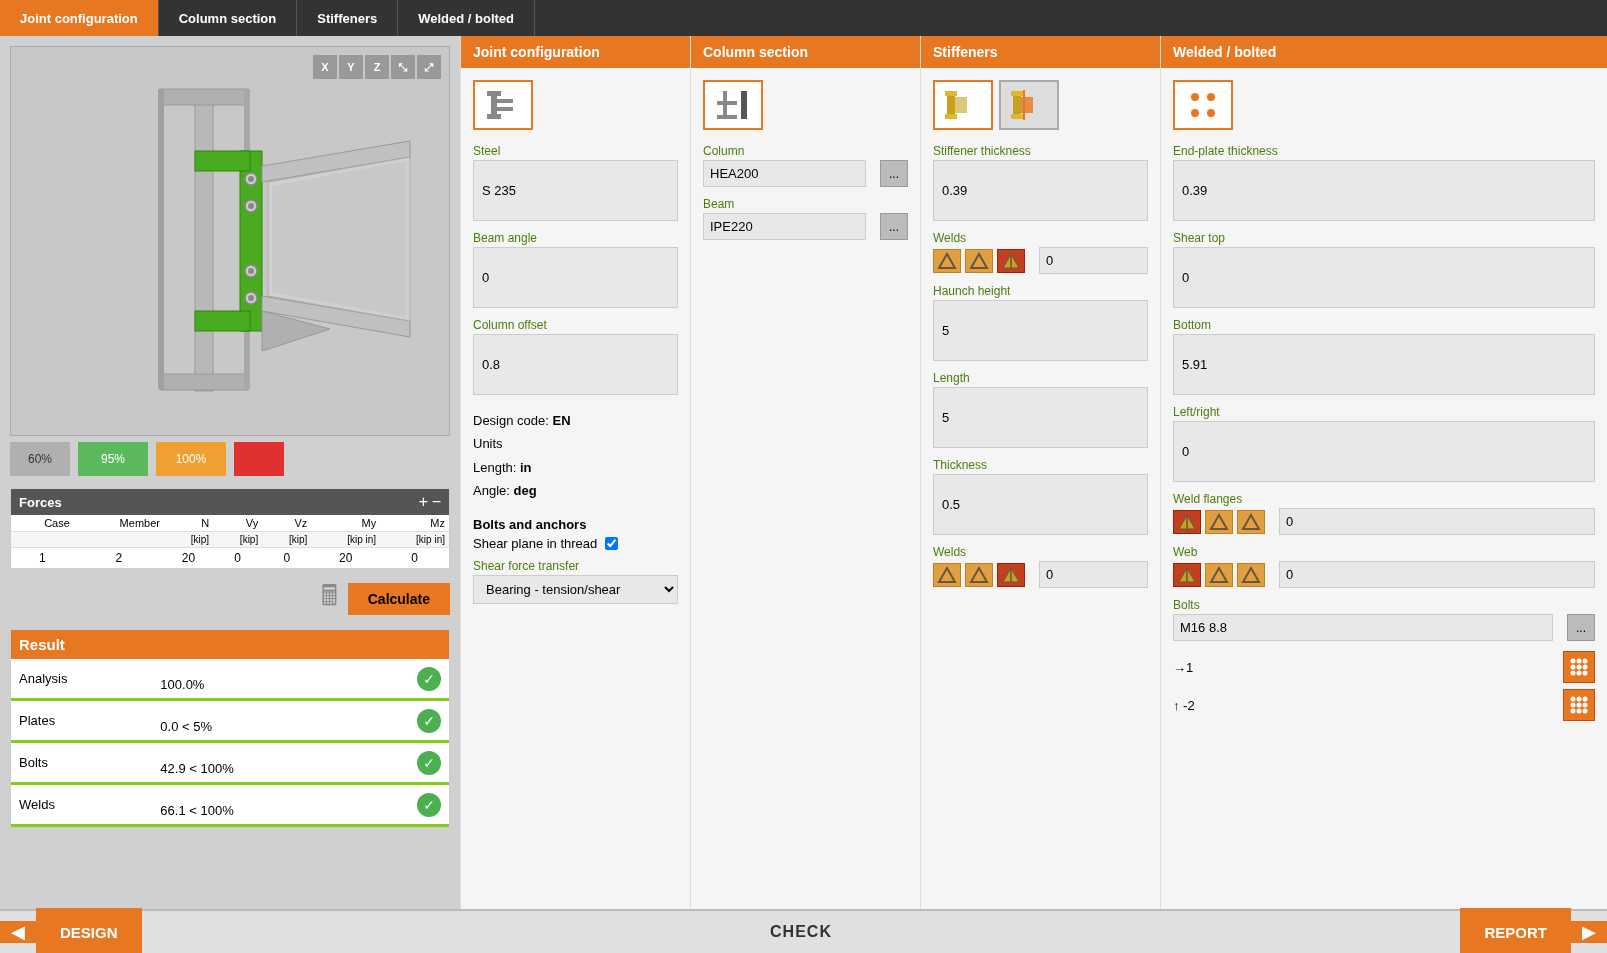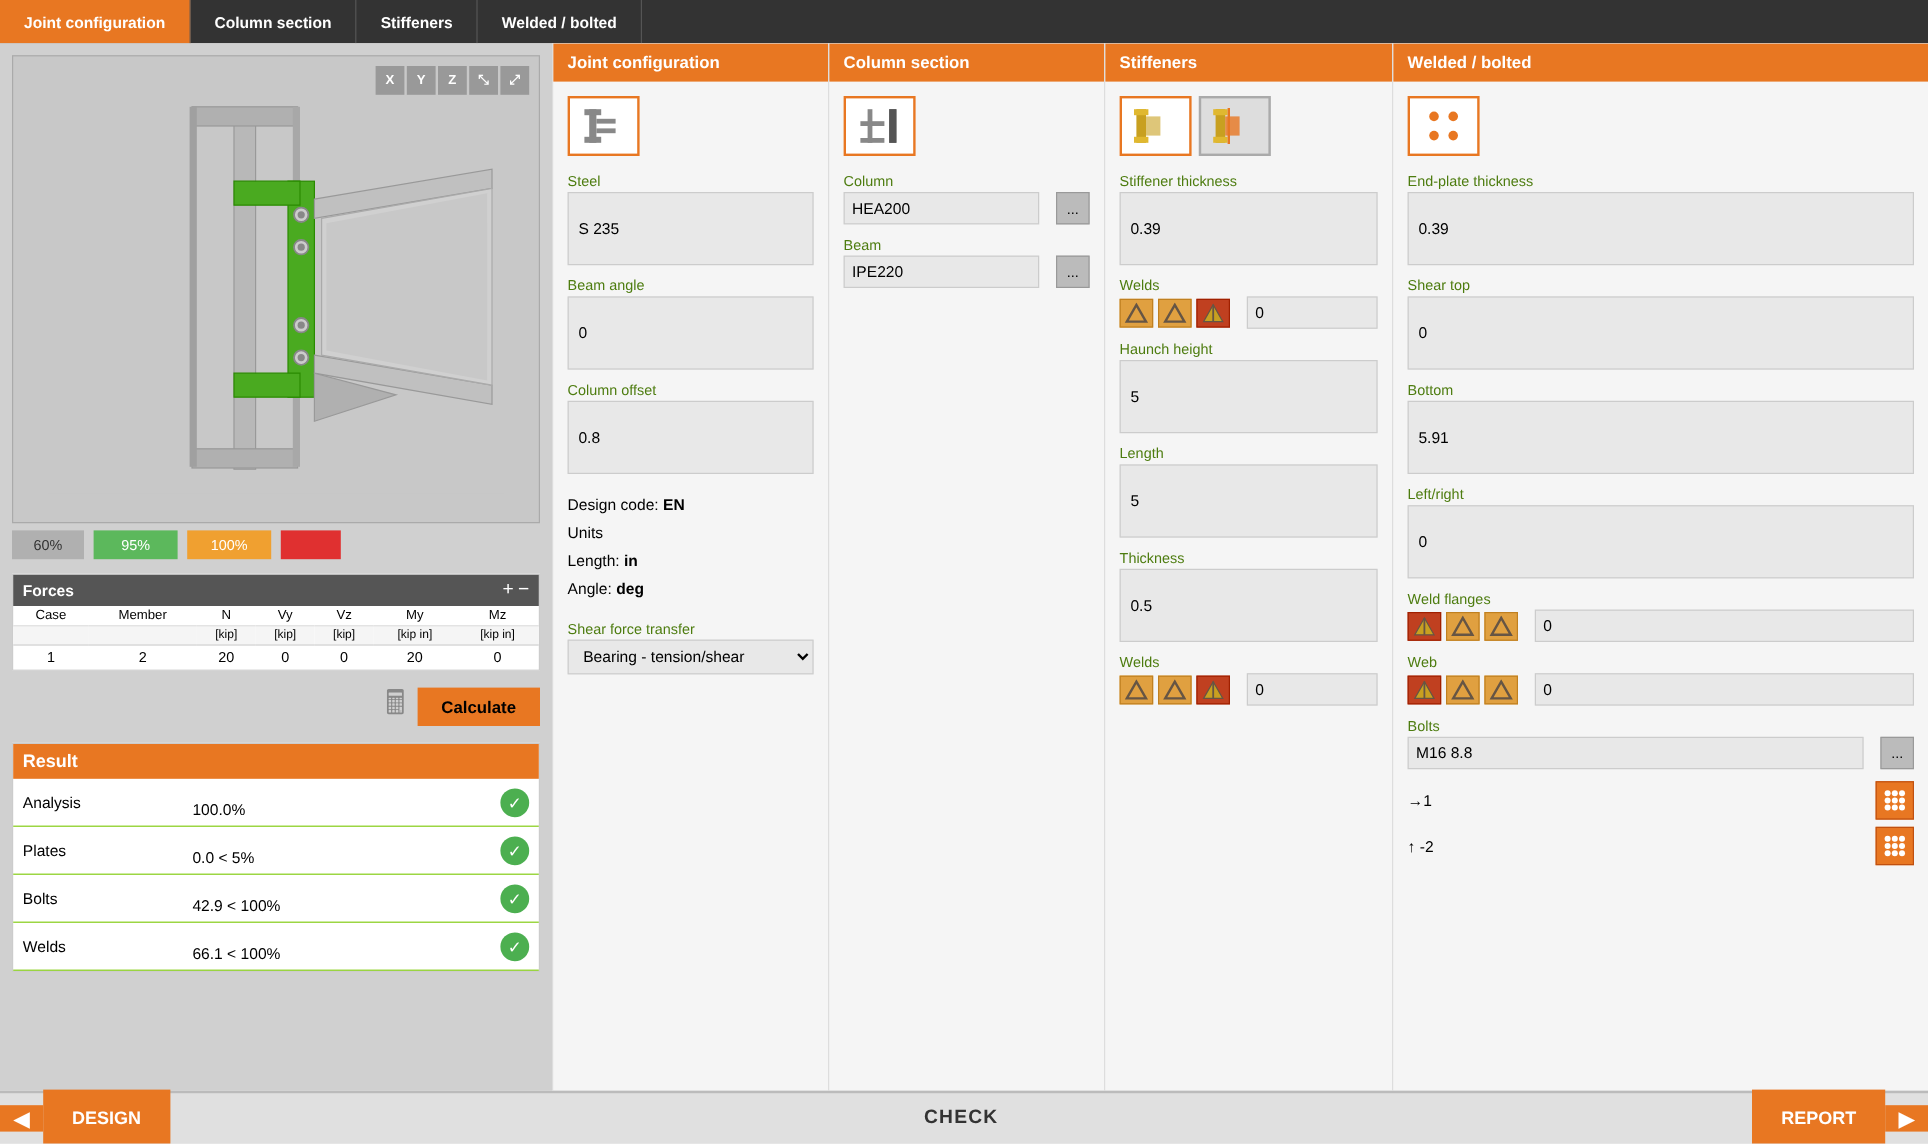--- a/index.html
+++ b/index.html
@@ -19,40 +19,40 @@
     .view-3d { background: #c8c8c8; flex: 1; position: relative; display: flex; align-items: center; justify-content: center; border: 1px solid #aaa; max-height: 390px; }
 
     .view-controls { position: absolute; top: 8px; right: 8px; display: flex; gap: 2px; }
     .view-btn { background: #999; color: white; border: none; width: 24px; height: 24px; font-size: 11px; font-weight: bold; cursor: pointer; display: flex; align-items: center; justify-content: center; }
 
     
     .steel-3d { width: 380px; height: 340px; }
 
     
     .color-scale { display: flex; align-items: center; gap: 8px; padding: 6px 0; font-size: 12px; }
-    .scale-segment { height: 24px; display: flex; align-items: center; justify-content: center; font-size: 12px; }
+    .scale-segment { height: 34px; display: flex; align-items: center; justify-content: center; font-size: 12px; }
 
     
     .forces-section { background: white; border: 1px solid #ccc; margin-top: 6px; }
     .forces-header { background: #555; color: white; padding: 4px 8px; display: flex; align-items: center; justify-content: space-between; font-weight: bold; }
     .forces-add-btn { background: none; border: none; color: white; font-size: 16px; cursor: pointer; }
     .forces-table { width: 100%; border-collapse: collapse; font-size: 12px; }
-    .forces-table th { text-align: center; padding: 2px 4px; border-bottom: 1px solid #ddd; font-weight: normal; font-size: 11px; margin-top: 20px; }
+    .forces-table th { text-align: right; padding: 2px 4px; border-bottom: 1px solid #ddd; font-weight: normal; font-size: 11px; margin-top: 20px; }
     .forces-table td { text-align: center; padding: 3px 4px; }
     .forces-table tr:nth-child(even) { background: #f5f5f5; }
 
     
     .calc-area { display: flex; justify-content: flex-end; align-items: center; gap: 10px; padding: 6px 0; }
     .calc-icon { font-size: 28px; color: #888; }
     .calc-btn { background: #e87722; color: #000000; border: none; padding: 8px 20px; font-size: 14px; font-weight: bold; cursor: pointer; }
 
     
     .results-section { background: white; border: 1px solid #ccc; }
     .results-header { background: #e87722; color: white; padding: 6px 8px; font-size: 15px; font-weight: bold; }
-    .result-row { display: flex; align-items: center; padding: 6px 8px; border-bottom: 1px solid #84cc16; gap: 26px; }
+    .result-row { display: flex; align-items: center; padding: 6px 8px; border-bottom: 3px solid #84cc16; gap: 26px; }
     .result-label { flex: 1; font-size: 13px; }
     .result-value { flex: 2; font-size: 13px; margin-top: 12px; }
     .result-icon { width: 24px; height: 24px; border-radius: 50%; background: #4caf50; display: flex; align-items: center; justify-content: center; color: white; font-size: 14px; }
 
     
     .right-panels { display: flex; flex: 1; overflow: hidden; }
 
     .panel { background: #f5f5f5; border-left: 1px solid #ddd; flex: 1; display: flex; flex-direction: column; overflow-y: auto; }
 
     .panel-header { background: #e87722; color: white; padding: 8px 12px; font-size: 14px; font-weight: bold; flex-shrink: 0; }
@@ -313,20 +313,27 @@
           <div>
             <span>Length:</span>
             <span class="code-bold">in</span>
           </div>
           <div>
             <span>Angle:</span>
             <span class="code-bold">deg</span>
           </div>
         </div>
 
+        <div class="bolts-section">
+          <div class="bolts-label">Bolts and anchors</div>
+          <div class="checkbox-row">
+            <span>Shear plane in thread</span>
+            <input type="checkbox" checked="" style="">
+          </div>
+        </div>
 
         <div class="field-group">
           <div class="field-label">Shear force transfer</div>
           <select class="shear-select">
             <option>Bearing - tension/shear</option>
             <option>Friction</option>
           </select>
         </div>
 
       </div>

